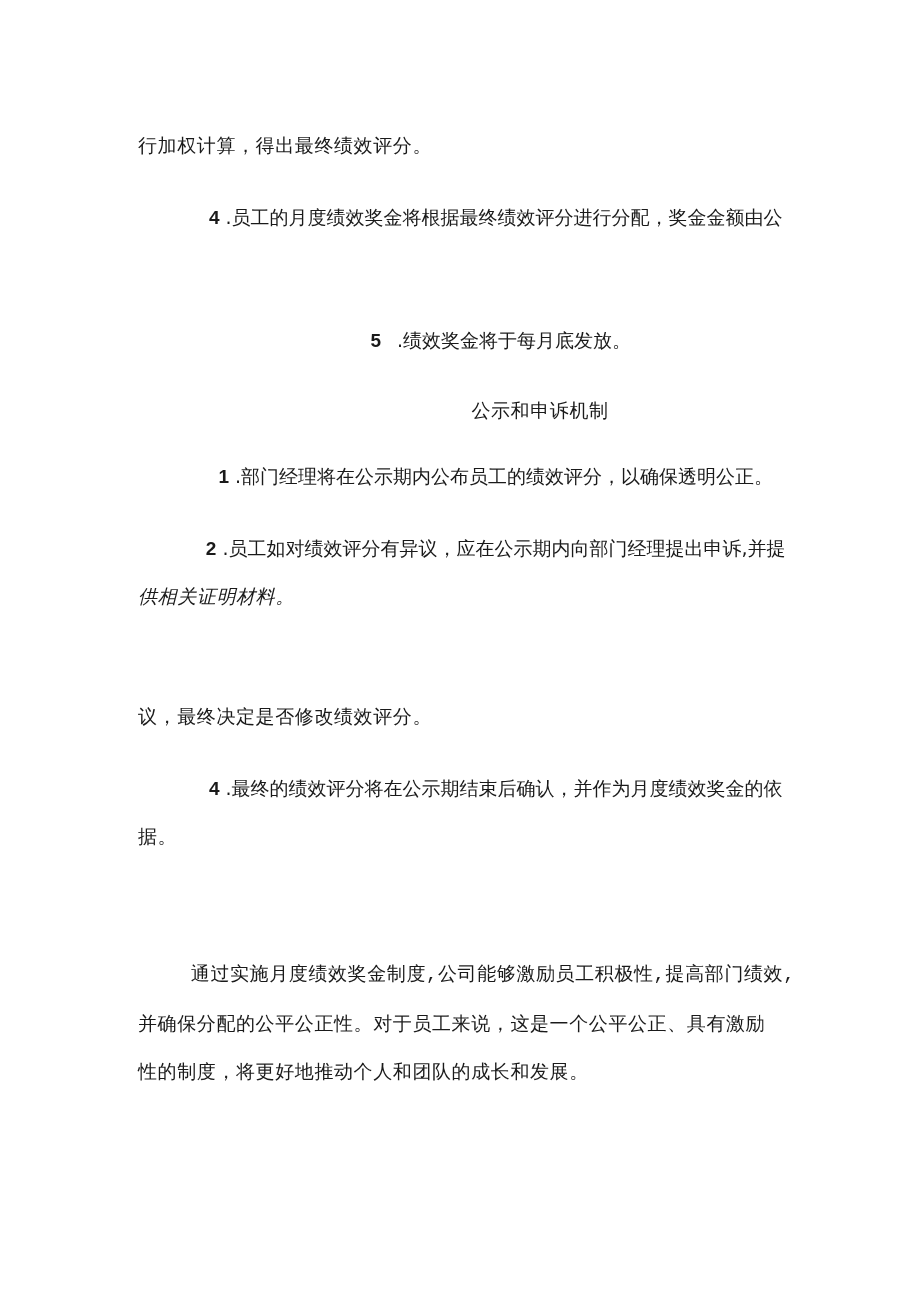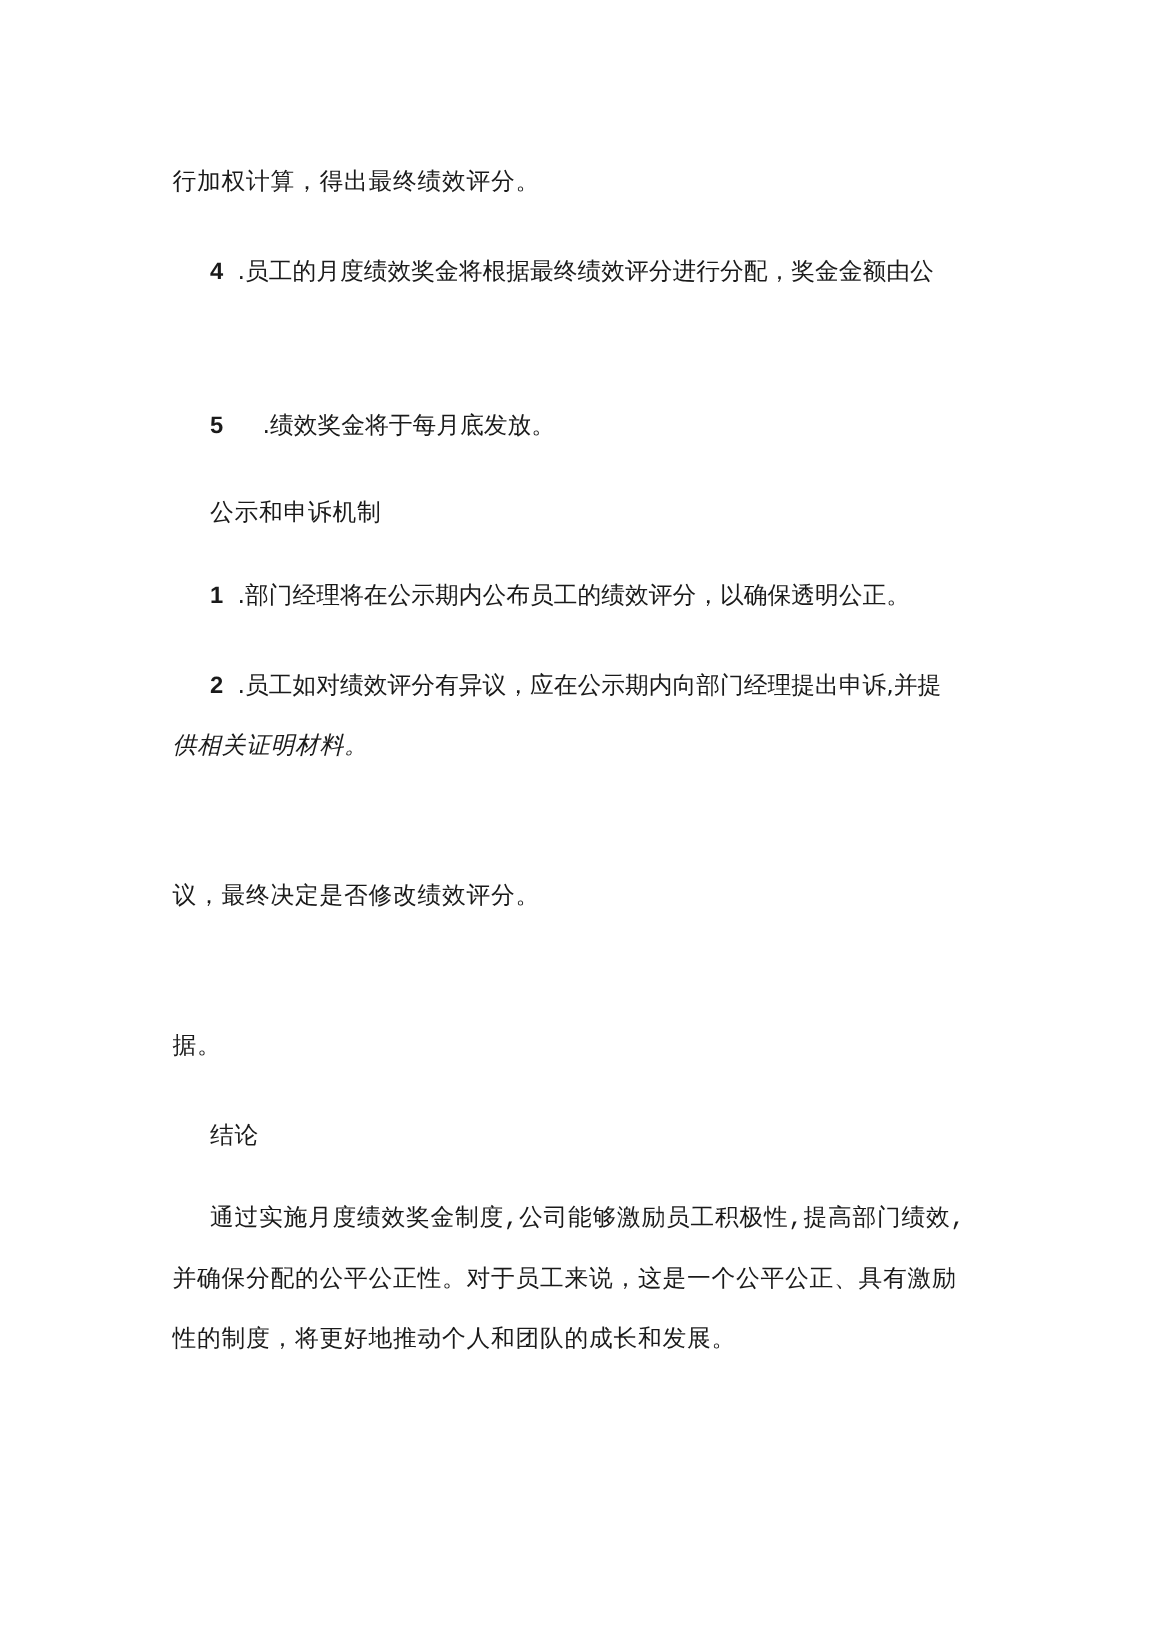--- a/index.html
+++ b/index.html
@@ -23,21 +23,21 @@
     }
     .line {
       position: absolute;
       left: 138px;
       width: 650px;
       font-size: 19px;
       line-height: 26px;
       white-space: nowrap;
       letter-spacing: 0.6px;
     }
-    .indent { left: 168px; }
+    .indent { left: 168px; text-align: center; }
     .num {
       display: inline-block;
       font-family: "Liberation Sans", sans-serif;
       font-weight: bold;
       font-size: 19px;
       width: 22px;
     }
     .num.wide { width: 42px; }
     .dot { letter-spacing: 0; }
   </style>
@@ -49,34 +49,36 @@
   <div class="line" style="top:132px;">行加权计算，得出最终绩效评分。</div>
 
   <div class="line indent" style="top:204px;">
     <span class="num">4</span><span class="dot">.员工的月度绩效奖金将根据最终绩效评分进行分配，奖金金额由公</span>
   </div>
 
   <div class="line indent" style="top:327px;">
     <span class="num wide">5</span><span class="dot">.绩效奖金将于每月底发放。</span>
   </div>
 
-  <div class="line indent" style="top:397px;">公示和申诉机制</div>
+  <div class="line indent" style="top:397px;margin-left:47px;">公示和申诉机制</div>
 
   <div class="line indent" style="top:463px;">
     <span class="num">1</span><span class="dot">.部门经理将在公示期内公布员工的绩效评分，以确保透明公正。</span>
   </div>
 
   <div class="line indent" style="top:535px;">
     <span class="num">2</span><span class="dot">.员工如对绩效评分有异议，应在公示期内向部门经理提出申诉,并提</span>
   </div>
   <div class="line" style="top:583px;font-style:italic;">供相关证明材料。</div>
 
   <div class="line" style="top:703px;">议，最终决定是否修改绩效评分。</div>
 
+  <div class="line indent" style="top:775px;">
+    <span class="num">4</span><span class="dot">.最终的绩效评分将在公示期结束后确认，并作为月度绩效奖金的依</span>
+  </div>
   <div class="line" style="top:823px;">据。</div>
 
-  <div class="line indent" style="top:895px;">结论</div>
 
   <div class="line indent" style="top:962px;font-family:Liberation Mono, monospace;">通过实施月度绩效奖金制度,公司能够激励员工积极性,提高部门绩效,</div>
   <div class="line" style="top:1058px;">性的制度，将更好地推动个人和团队的成长和发展。</div>
   <div class="line" style="top:1010px;">并确保分配的公平公正性。对于员工来说，这是一个公平公正、具有激励</div>
 
 </div>
 
 </body></html>

